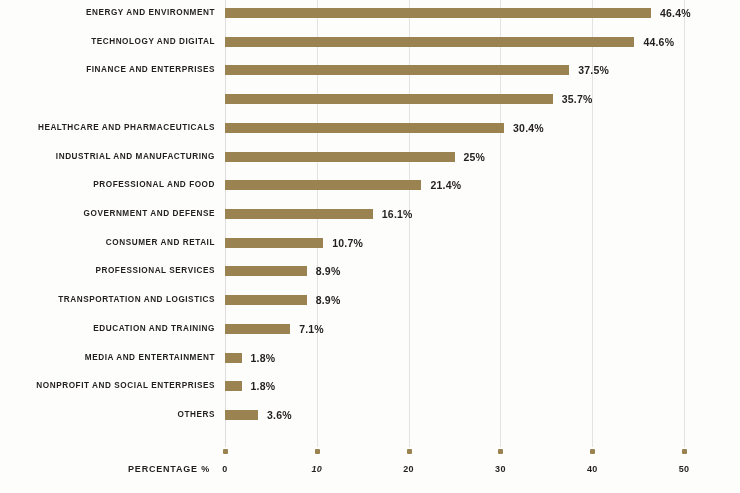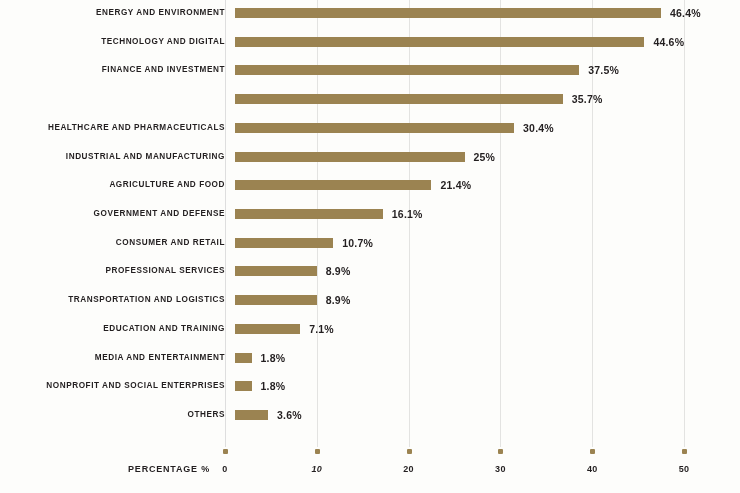--- a/index.html
+++ b/index.html
@@ -58,21 +58,21 @@
     width: 150px;
     text-align: right;
     font-size: 9px;
     font-weight: 700;
     color: #231f20;
     letter-spacing: 0.8px;
   }
 
   .row {
     position: absolute;
-    left: 10px;
+    left: 0;
     width: 592px;
     height: 22px;
   }
 
   .cat-label {
     position: absolute;
     left: 0;
     width: 215px;
     text-align: right;
     font-size: 8.2px;
@@ -143,21 +143,21 @@
         <div class="val-label" style="left: 659.952px;">46.4%</div>
       </div>
       <div class="row" style="top: 30.72px;">
         <div class="cat-label">TECHNOLOGY AND DIGITAL</div>
         <div class="bar-wrap" style="width: 409.428px;">
           <div class="bar" style="width: 100%; background: rgb(155, 131, 81);"></div>
         </div>
         <div class="val-label" style="left: 643.428px;">44.6%</div>
       </div>
       <div class="row" style="top: 59.44px;">
-        <div class="cat-label">FINANCE AND INVESTMENT</div>
+        <div class="cat-label">FINANCE AND ENTERPRISES</div>
         <div class="bar-wrap" style="width: 344.25px;">
           <div class="bar" style="width: 100%; background: rgb(155, 131, 81);"></div>
         </div>
         <div class="val-label" style="left: 578.25px;">37.5%</div>
       </div>
       <div class="row" style="top: 88.16px;">
         <div class="bar-wrap" style="width: 327.726px;">
           <div class="bar" style="width: 100%; background: rgb(155, 131, 81);"></div>
         </div>
         <div class="val-label" style="left: 561.726px;">35.7%</div>
@@ -170,21 +170,21 @@
         <div class="val-label" style="left: 513.072px;">30.4%</div>
       </div>
       <div class="row" style="top: 145.6px;">
         <div class="cat-label">INDUSTRIAL AND MANUFACTURING</div>
         <div class="bar-wrap" style="width: 229.5px;">
           <div class="bar" style="width: 100%; background: rgb(155, 131, 81);"></div>
         </div>
         <div class="val-label" style="left: 463.5px;">25%</div>
       </div>
       <div class="row" style="top: 174.32px;">
-        <div class="cat-label">AGRICULTURE AND FOOD</div>
+        <div class="cat-label">PROFESSIONAL AND FOOD</div>
         <div class="bar-wrap" style="width: 196.452px;">
           <div class="bar" style="width: 100%; background: rgb(155, 131, 81);"></div>
         </div>
         <div class="val-label" style="left: 430.452px;">21.4%</div>
       </div>
       <div class="row" style="top: 203.04px;">
         <div class="cat-label">GOVERNMENT AND DEFENSE</div>
         <div class="bar-wrap" style="width: 147.798px;">
           <div class="bar" style="width: 100%; background: rgb(155, 131, 81);"></div>
         </div>

